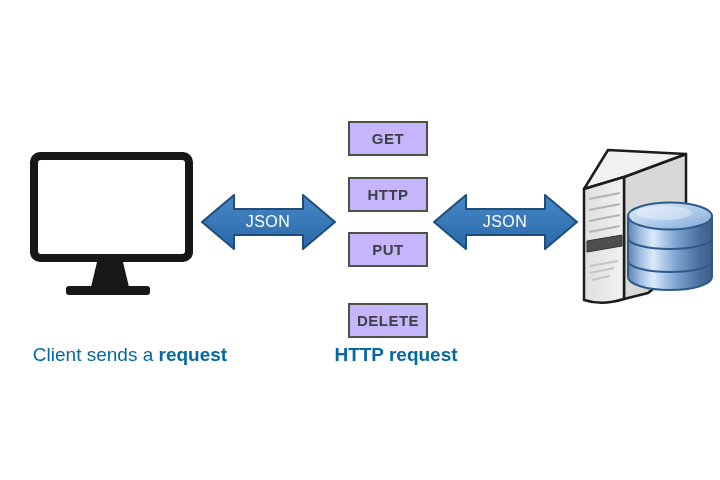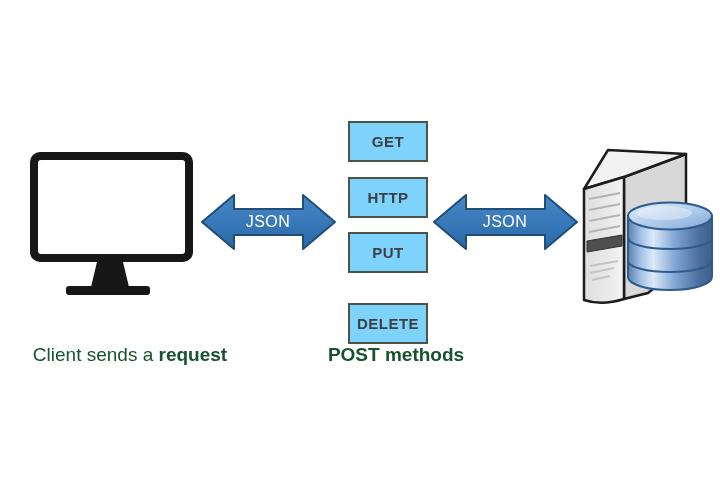--- a/index.html
+++ b/index.html
@@ -2,32 +2,32 @@
 <html><head>
 <meta charset="utf-8">
 <style>
   html,body{margin:0;padding:0;background:#ffffff;}
   #canvas{
     position:relative;width:720px;height:480px;background:#ffffff;overflow:hidden;
     font-family:"Liberation Sans", sans-serif;
   }
   #icons{position:absolute;left:0;top:0;width:720px;height:480px;}
   .method-box{
-    position:absolute;left:348px;width:80px;height:41px;box-sizing:border-box;
-    background:#7dd3fc;border:2px solid #4c5244;
+    position:absolute;left:348px;width:80px;height:35px;box-sizing:border-box;
+    background:#c4b5fd;border:2px solid #4c5244;
     display:flex;align-items:center;justify-content:center;
     color:#3e4144;font-weight:700;font-size:15px;letter-spacing:0.5px;
   }
   .arrow-label{
     position:absolute;width:70px;top:212px;height:20px;line-height:20px;
     text-align:center;color:#ffffff;font-weight:400;font-size:16px;letter-spacing:0.5px;
   }
   .caption{
     position:absolute;top:343px;height:24px;line-height:24px;text-align:center;
-    color:#14532d;font-size:19px;white-space:nowrap;
+    color:#0369a1;font-size:19px;white-space:nowrap;
   }
   .caption b{font-weight:700;}
   .caption .reg{font-weight:400;}
   .caption.bold-all{font-weight:700;}
 </style>
 </head>
 <body>
 
 <div id="canvas">
 
@@ -98,15 +98,15 @@
   <div class="method-box" style="top:177px">HTTP</div>
   <div class="method-box" style="top:232px">PUT</div>
   <div class="method-box" style="top:303px">DELETE</div>
 
   <div class="arrow-label" style="left:233px">JSON</div>
   <div class="arrow-label" style="left:470px">JSON</div>
 
   <div class="caption" style="left:20px;width:220px">
     <span class="reg">Client sends a </span><b>request</b>
   </div>
-  <div class="caption bold-all" style="left:326px;width:140px">POST methods</div>
+  <div class="caption bold-all" style="left:326px;width:140px">HTTP request</div>
 
 </div>
 
 </body></html>

